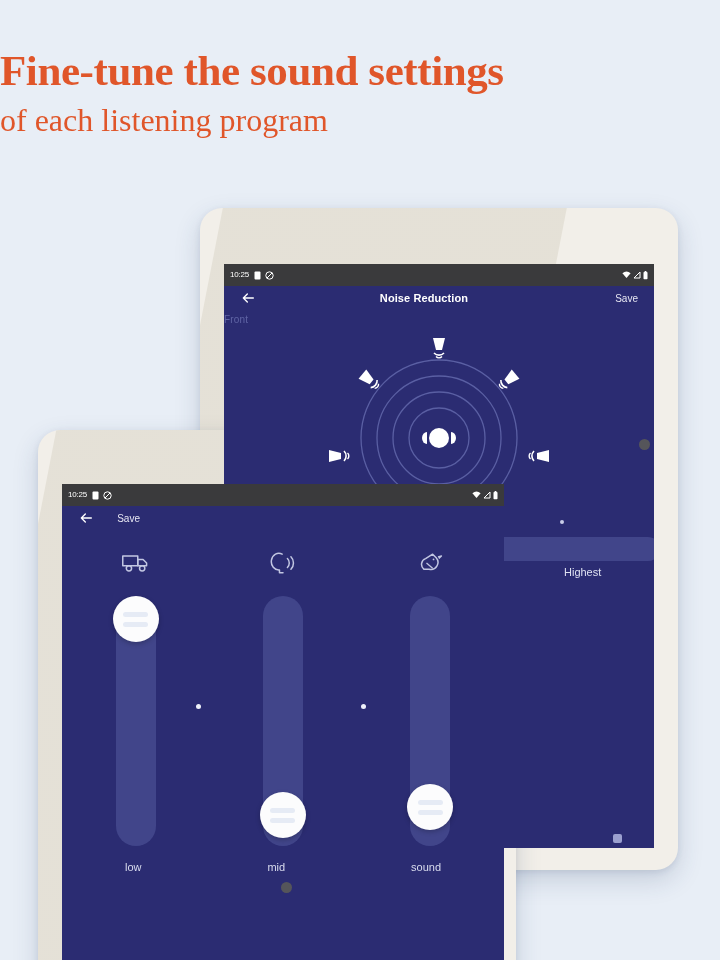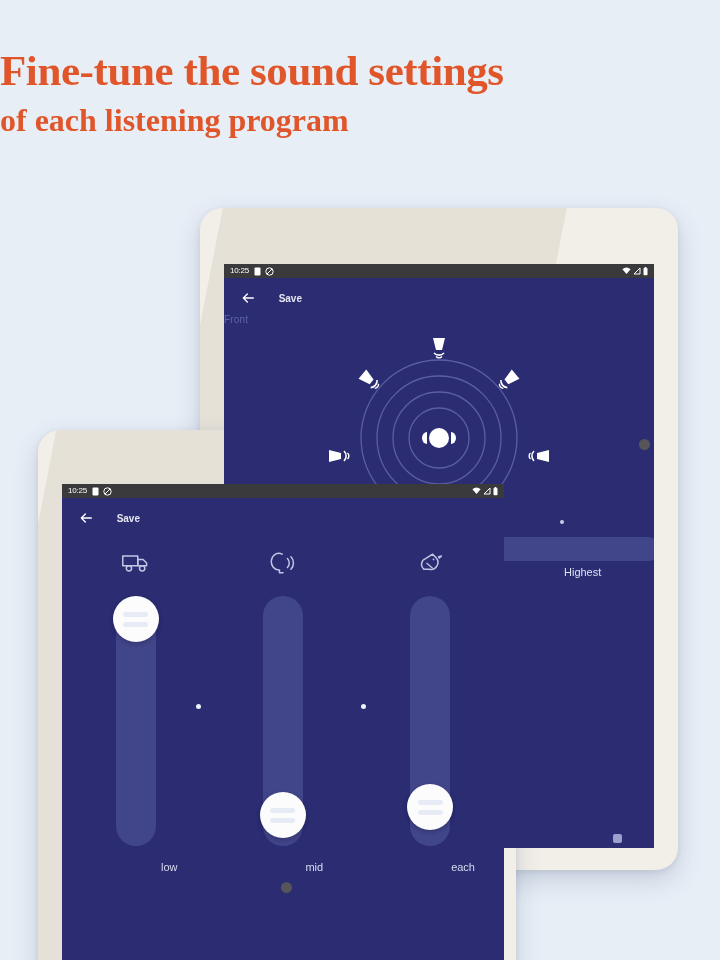--- a/index.html
+++ b/index.html
@@ -13,21 +13,21 @@
   
   .headline{
     position:absolute;left:0;right:0;top:48px;text-align:left;
     font-family:"Liberation Serif", serif;
   }
   .headline .l1{
     display:block;color:#e0562a;font-size:43px;font-weight:700;
     letter-spacing:-0.4px;line-height:1.05;
   }
   .headline .l2{
-    display:block;color:#e0562a;font-size:32px;font-weight:700;
+    display:block;color:#e0562a;font-size:32px;font-weight:400;
     line-height:1.45;margin-top:4px;
   }
 
   
   .tablet{
     position:absolute;background:#f2efe9;border-radius:22px;
     box-shadow:0 10px 26px rgba(40,60,100,.18), 0 2px 6px rgba(40,60,100,.10);
   }
   .tablet .glare{
     position:absolute;left:0;top:0;width:100%;height:100%;
@@ -41,42 +41,42 @@
   .camera{
     position:absolute;width:11px;height:11px;border-radius:50%;
     background:#55555a;z-index:3;
   }
   .screen{
     position:absolute;background:#2b2c72;overflow:hidden;z-index:2;
   }
 
   
   .statusbar{
-    position:absolute;left:0;top:0;width:100%;height:14px;
+    position:absolute;left:0;top:0;width:100%;height:22px;
     background:#3a3a3c;display:flex;align-items:center;
     padding:0 6px;box-sizing:border-box;
   }
   .sb-time{color:#fff;font-size:8px;line-height:1;letter-spacing:-0.2px;}
   .sb-left-icons{display:flex;align-items:center;gap:4px;margin-left:5px;}
   .sb-right{margin-left:auto;display:flex;align-items:center;gap:2px;}
   .ic{display:block;}
 
   
   .appbar{
     position:absolute;left:0;width:100%;height:40px;
     display:flex;align-items:center;box-sizing:border-box;
     padding:0 16px;
   }
   .appbar .back{width:16px;height:16px;flex:0 0 auto;cursor:pointer;}
   .appbar .title{
     flex:1;text-align:center;color:#ffffff;font-size:11px;font-weight:700;
     letter-spacing:.1px;
   }
   .appbar .save{
-    color:#e6e6f2;font-size:10px;font-weight:700;flex:0 0 auto;
+    color:#e6e6f2;font-size:10px;font-weight:400;flex:0 0 auto;
     width:46px;text-align:right;
   }
 
   
   .eq-icons{
     position:absolute;left:0;width:100%;display:flex;
     justify-content:space-around;align-items:center;
   }
   .eq-icon{width:30px;height:26px;opacity:.92;}
   .sliders{position:absolute;left:0;width:100%;display:flex;justify-content:space-around;}
@@ -91,21 +91,21 @@
     box-shadow:0 2px 5px rgba(0,0,0,.22);
     display:flex;flex-direction:column;justify-content:center;
     align-items:center;gap:5px;cursor:pointer;
   }
   .thumb i{display:block;width:25px;height:5px;border-radius:3px;background:#e6ebf5;}
   .tickdot{
     position:absolute;width:5px;height:5px;border-radius:50%;
     background:#eef1fa;
   }
   .eq-labels{
-    position:absolute;left:16px;width:100%;display:flex;justify-content:space-around;padding-left:19px;
+    position:absolute;left:0;width:100%;display:flex;justify-content:space-around;
   }
   .eq-labels span{color:#d9dcee;font-size:11px;}
 
   
   .front-label{
     position:absolute;width:100%;text-align:left;color:#5f64a4;
     font-size:10px;letter-spacing:.2px;
   }
   .radar{position:absolute;}
   .nr-slider-track{
@@ -155,20 +155,21 @@
             <rect x="0.5" y="1" width="4" height="7.2" rx="0.8" fill="#fff"></rect>
             <rect x="1.6" y="0" width="1.8" height="1.2" fill="#fff"></rect>
           </svg>
         </span>
       </div>
 
       <div class="appbar" style="top:14px;">
         <svg class="back" viewBox="0 0 24 24">
           <path d="M20 12 H5 M11 6 L5 12 L11 18" fill="none" stroke="#ffffff" stroke-width="2" stroke-linecap="round" stroke-linejoin="round"></path>
         </svg>
+        <span class="title">Noise Reduction</span>
         <span class="save">Save</span>
       </div>
 
       <div class="front-label" style="top:50px;">Front</div>
 
       <svg class="radar" style="left:95px;top:62px;" width="240" height="190" viewBox="0 0 240 190">
         <g fill="none" stroke="#5a5fa3" stroke-width="1.3">
           <circle cx="120" cy="112" r="78"></circle>
           <circle cx="120" cy="112" r="62"></circle>
           <circle cx="120" cy="112" r="46"></circle>
@@ -304,18 +305,18 @@
           </div>
         </div>
       </div>
 
       <div class="tickdot" style="left:134px;top:220px;"></div>
       <div class="tickdot" style="left:299px;top:220px;"></div>
 
       <div class="eq-labels" style="top:377px;">
         <span>low</span>
         <span>mid</span>
-        <span>each</span>
+        <span>sound</span>
       </div>
     </div>
   </div>
 
 </div>
 
 </body></html>

